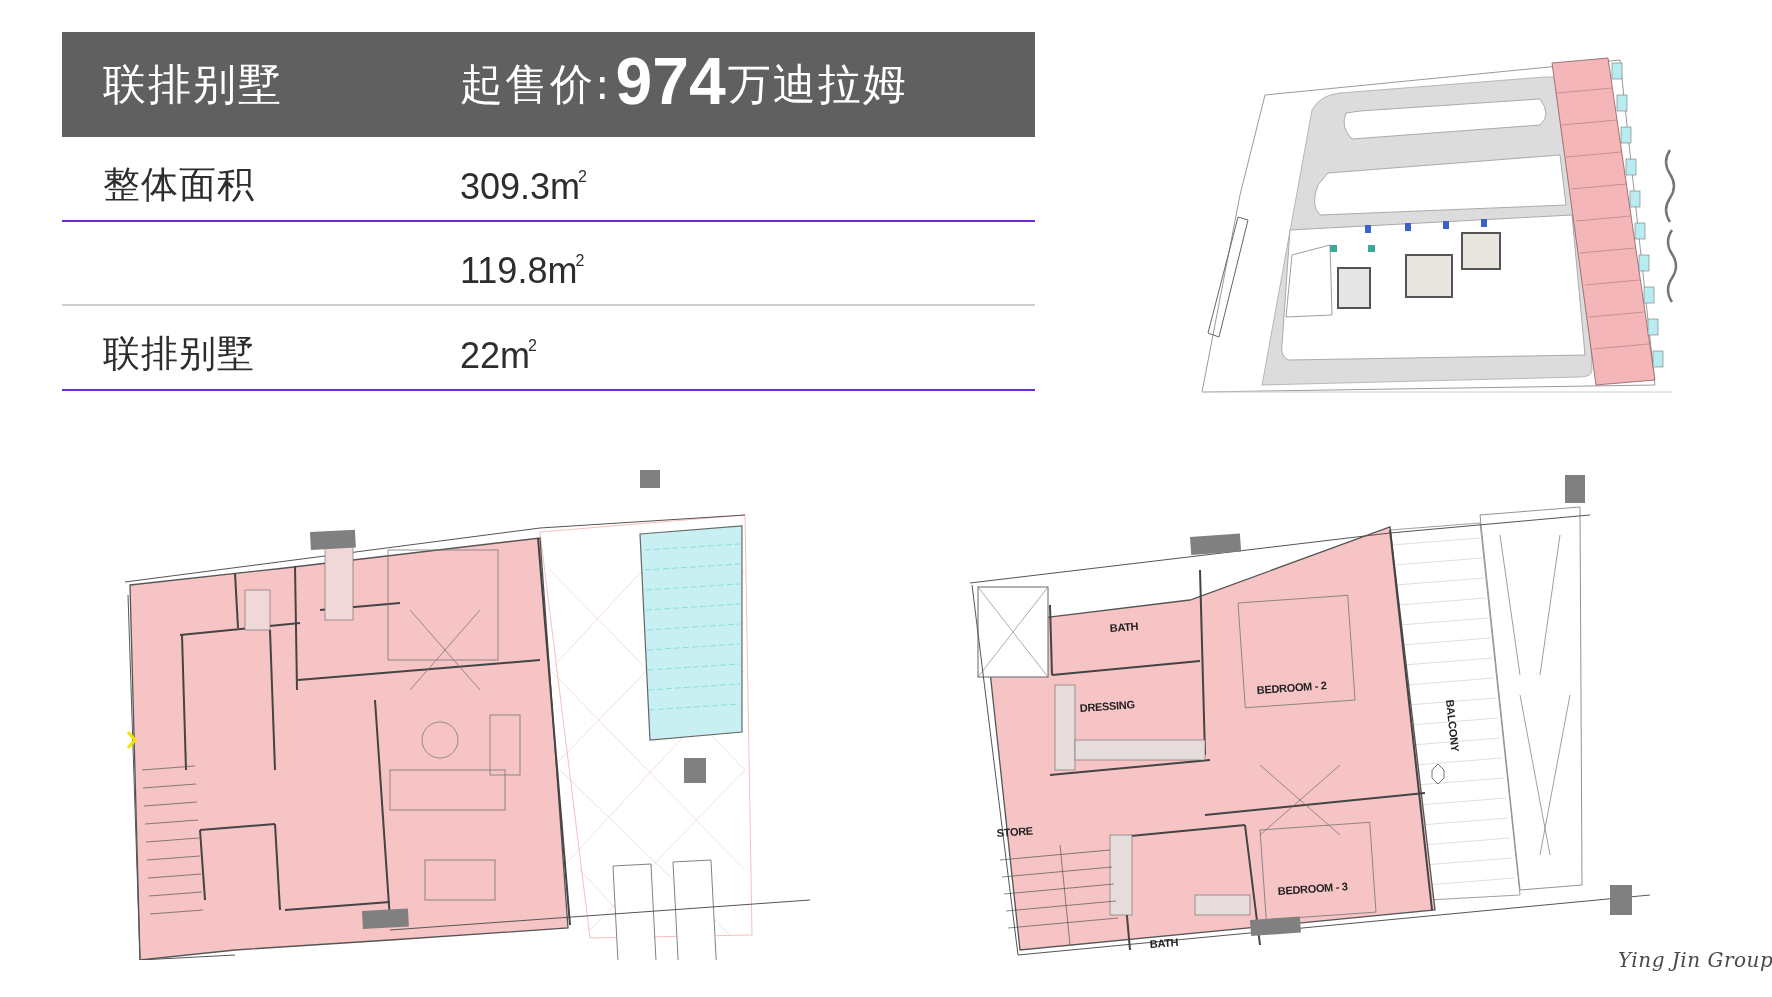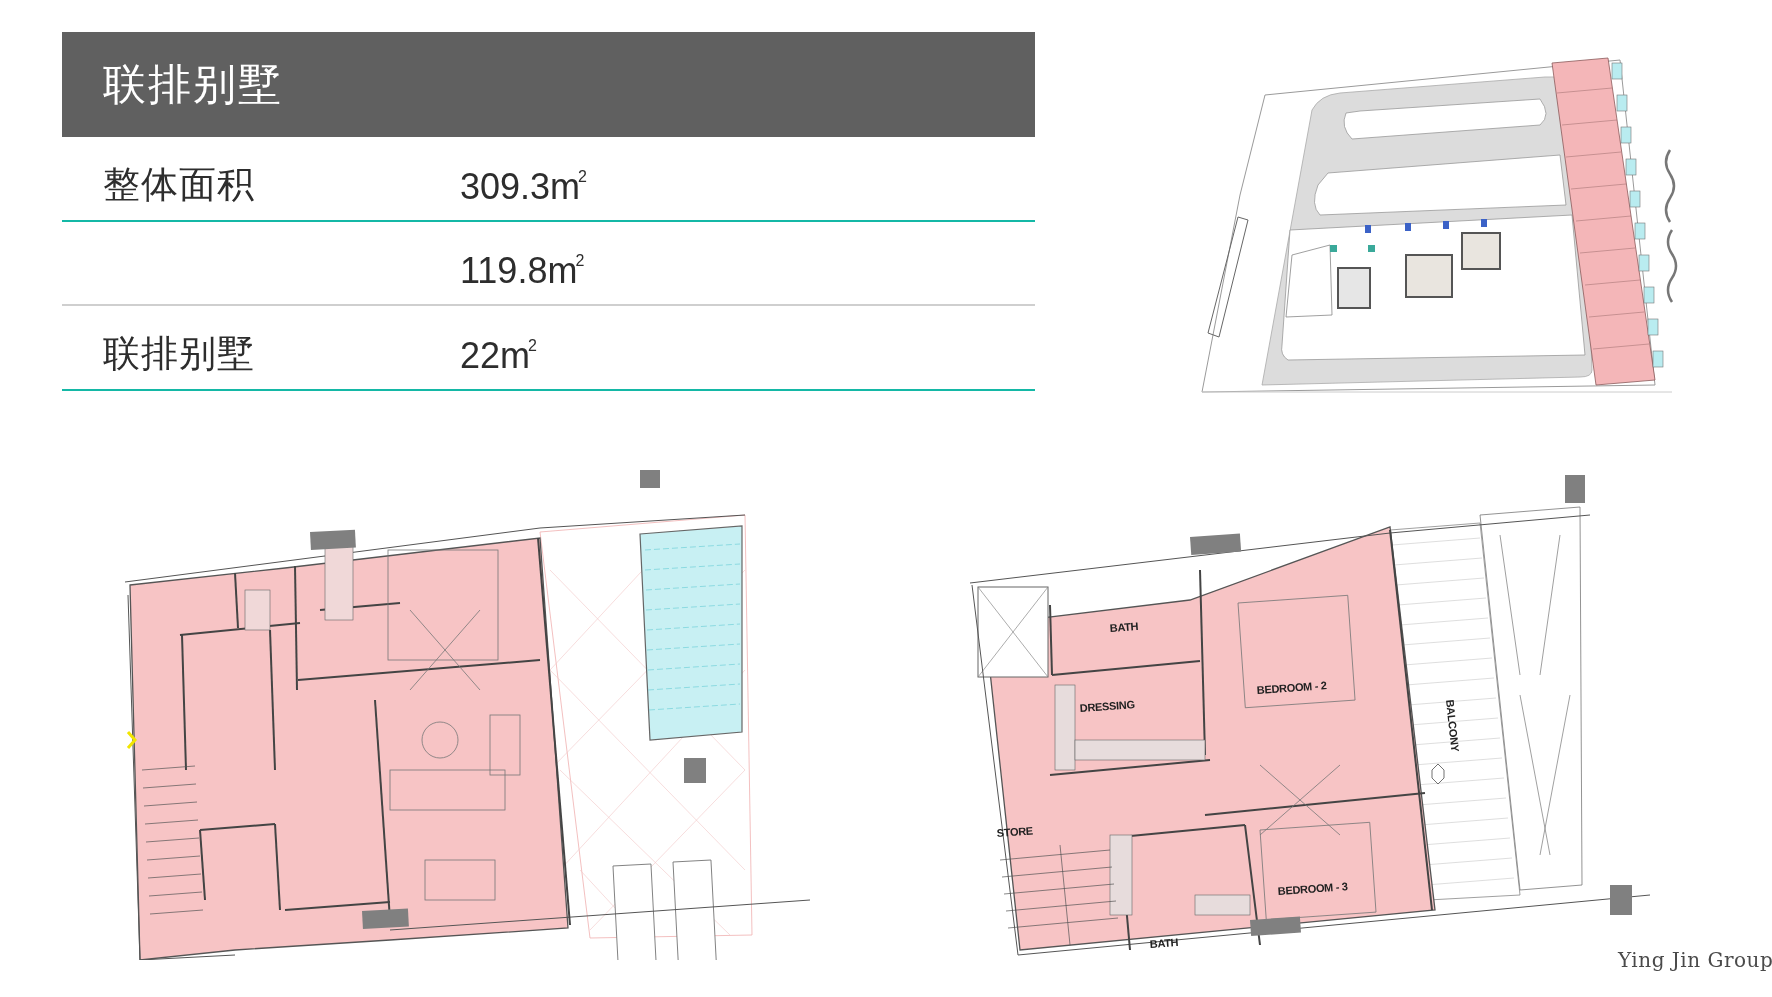--- a/index.html
+++ b/index.html
@@ -17,50 +17,55 @@
   .title-bar .price-wrap {
     position: absolute; left: 398px; top: 0; height: 105px;
     display: flex; align-items: center; white-space: nowrap;
   }
   .price-prefix { font-size: 43px; letter-spacing: 2px; }
   .price-value { font-family: "Liberation Sans", sans-serif; font-weight: bold; font-size: 66px; margin: 0 2px 0 4px; position: relative; top: -4px; }
   .price-unit { font-size: 43px; letter-spacing: 2px; }
 
   .spec-table { position: absolute; left: 62px; top: 137px; width: 973px; }
   .spec-row {
-    position: relative; height: 84.5px; border-bottom: 2px solid #14b8a6;
+    position: relative; height: 84.5px; border-bottom: 2px solid #6d28d9;
   }
   .spec-row:nth-child(2) { border-bottom-color: #cfcfcf; }
   .spec-label {
     position: absolute; left: 41px; bottom: 10px; font-size: 37px; color: #2d2d2d; letter-spacing: 1px;
   }
   .spec-value {
     position: absolute; left: 398px; bottom: 12px; font-size: 36px; color: #2d2d2d;
     font-family: "Liberation Sans", sans-serif;
   }
   .spec-value sup { font-size: 16px; position: relative; top: -4px; margin-left: -2px; }
 
   .site-plan { position: absolute; left: 1200px; top: 55px; width: 500px; height: 345px; }
   .plan { position: absolute; }
   .plan-ground { left: 120px; top: 470px; width: 690px; height: 490px; }
   .plan-upper { left: 960px; top: 475px; width: 690px; height: 485px; }
 
   .room-label { font-family: "Liberation Sans", sans-serif; font-weight: bold; font-size: 11px; fill: #222; letter-spacing: -0.3px; }
 
   .logo {
     position: absolute; left: 1618px; top: 948px; width: 150px; height: 34px;
-    font-family: "DejaVu Serif", serif; font-size: 20px; color: #4a4a4a;
+    font-family: "DejaVu Serif", serif; font-style: italic; font-size: 20px; color: #4a4a4a;
     letter-spacing: 0.5px; white-space: nowrap;
   }
 </style>
 </head>
 <body>
 
 <div class="title-bar">
   <span class="type-label">联排别墅</span>
+  <div class="price-wrap">
+    <span class="price-prefix">起售价:</span>
+    <span class="price-value">974</span>
+    <span class="price-unit">万迪拉姆</span>
+  </div>
 </div>
 
 <div class="spec-table">
   <div class="spec-row">
     <span class="spec-label">整体面积</span>
     <span class="spec-value"><span>309.3</span><span>m</span><sup>2</sup></span>
   </div>
   <div class="spec-row">
     <span class="spec-value"><span>119.8</span><span>m</span><sup>2</sup></span>
   </div>

